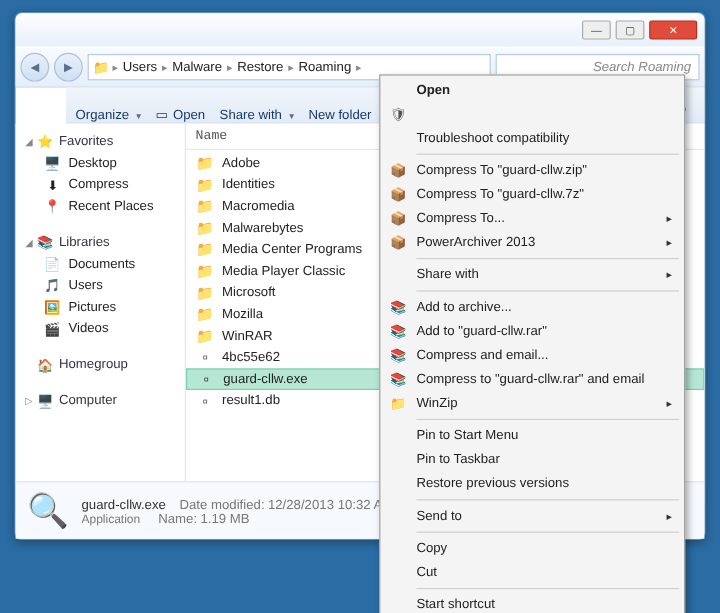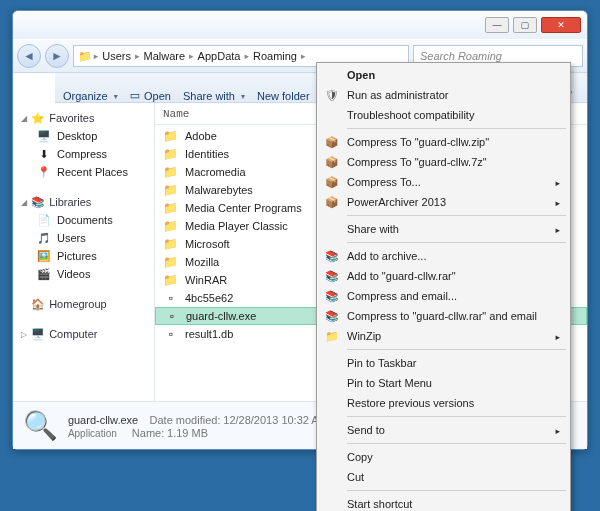--- a/index.html
+++ b/index.html
@@ -6,21 +6,21 @@
 body { background: #2a6ca3; width: 600px; height: 511px; position: relative; overflow: hidden; }
 .window { position: absolute; top: 10px; left: 12px; width: 576px; height: 440px; background: #fff; border: 1px solid #5a8cc0; border-radius: 6px; box-shadow: 0 2px 8px rgba(0,0,0,0.3); display: flex; flex-direction: column; }
 .titlebar { height: 28px; background: linear-gradient(#fdfeff,#e8f0fa); display: flex; justify-content: flex-end; align-items: center; padding: 0 6px; border-radius: 6px 6px 0 0; gap: 4px; }
 .winbtn { width: 24px; height: 16px; border: 1px solid #aaa; background: #eee; border-radius: 2px; display: flex; align-items: center; justify-content: center; font-size: 9px; color: #444; }
 .winbtn.close { background: #e04b3b; color: #fff; border-color: #b03020; width: 40px; }
 .navbar { height: 34px; background: linear-gradient(#f8fafd,#e6eef8); border-top: 1px solid #fff; border-bottom: 1px solid #cad8eb; display: flex; align-items: center; padding: 0 4px; gap: 4px; }
 .navbtn { width: 24px; height: 24px; border-radius: 12px; background: linear-gradient(#e8f0fa,#cfe0f3); border: 1px solid #a8c0e0; display: flex; align-items: center; justify-content: center; color: #5a7090; font-size: 12px; }
 .breadcrumb { flex: 1; height: 22px; background: #fff; border: 1px solid #b8c8e0; display: flex; align-items: center; padding: 0 4px; gap: 2px; font-size: 11px; color: #222; }
 .bc-item { padding: 0 2px; }
 .bc-sep { color: #888; font-size: 9px; }
-.searchbox { width: 170px; height: 22px; background: #fff; border: 1px solid #b8c8e0; display: flex; align-items: center; padding: 0 6px; color: #888; font-style: italic; }
+.searchbox { width: 170px; height: 22px; background: #fff; border: 1px solid #b8c8e0; display: flex; align-items: center; padding: 0 6px; color: #888; font-style: italic; justify-content: flex-end; }
 .toolbar { height: 30px; background: linear-gradient(#f0f5fb,#e2ebf6); border-bottom: 1px solid #cad8eb; display: flex; align-items: flex-end; padding: 0 8px; gap: 12px; color: #1a3a6a; margin-left: 42px; }
 .tb-item { display: flex; align-items: center; gap: 4px; cursor: default; }
 .tb-drop::after { content: '▾'; font-size: 8px; margin-left: 2px; color: #5a7090; }
 .tb-right { margin-left: auto; display: flex; gap: 8px; }
 .tb-icon { width: 20px; height: 16px; display: flex; align-items: center; justify-content: center; font-size: 11px; color: #5a7090; }
 .content { flex: 1; display: flex; background: #fff; overflow: hidden; }
 .sidebar { width: 142px; border-right: 1px solid #e0e6ee; padding: 6px 0; overflow: hidden; }
 .sb-group { margin-bottom: 12px; }
 .sb-head { display: flex; align-items: center; gap: 4px; padding: 2px 8px; color: #334; font-size: 11px; }
 .sb-head .tri { font-size: 8px; color: #888; }
@@ -64,21 +64,21 @@
   <div class="navbar">
     <div class="navbtn">◄</div>
     <div class="navbtn">►</div>
     <div class="breadcrumb">
       <span>📁</span>
       <span class="bc-sep">▸</span>
       <span class="bc-item">Users</span>
         <span class="bc-sep">▸</span>
       <span class="bc-item">Malware</span>
         <span class="bc-sep">▸</span>
-      <span class="bc-item">AppData</span>
+      <span class="bc-item">Restore</span>
         <span class="bc-sep">▸</span>
       <span class="bc-item">Roaming</span>
         <span class="bc-sep">▸</span>
     </div>
     <div class="searchbox">
       <span>Search Roaming</span>
     </div>
   </div>
 
   <div class="toolbar">
@@ -251,21 +251,20 @@
   </div>
 </div>
 
 <div class="context" id="context">
     <div class="crow bold">
       <span class="ci"></span>
       <span class="ctext">Open</span>
     </div>
     <div class="crow">
       <span class="ci">🛡</span>
-      <span class="ctext">Run as administrator</span>
     </div>
     <div class="crow">
       <span class="ci"></span>
       <span class="ctext">Troubleshoot compatibility</span>
     </div>
     <div class="csep"></div>
     <div class="crow">
       <span class="ci">📦</span>
       <span class="ctext">Compress To "guard-cllw.zip"</span>
     </div>
@@ -307,28 +306,28 @@
       <span class="ctext">Compress to "guard-cllw.rar" and email</span>
     </div>
     <div class="crow">
       <span class="ci">📁</span>
       <span class="ctext">WinZip</span>
       <span class="carrow"></span>
     </div>
     <div class="csep"></div>
     <div class="crow">
       <span class="ci"></span>
+      <span class="ctext">Pin to Start Menu</span>
+    </div>
+    <div class="crow">
+      <span class="ci"></span>
       <span class="ctext">Pin to Taskbar</span>
     </div>
     <div class="crow">
       <span class="ci"></span>
-      <span class="ctext">Pin to Start Menu</span>
-    </div>
-    <div class="crow">
-      <span class="ci"></span>
       <span class="ctext">Restore previous versions</span>
     </div>
     <div class="csep"></div>
     <div class="crow">
       <span class="ci"></span>
       <span class="ctext">Send to</span>
       <span class="carrow"></span>
     </div>
     <div class="csep"></div>
     <div class="crow">

